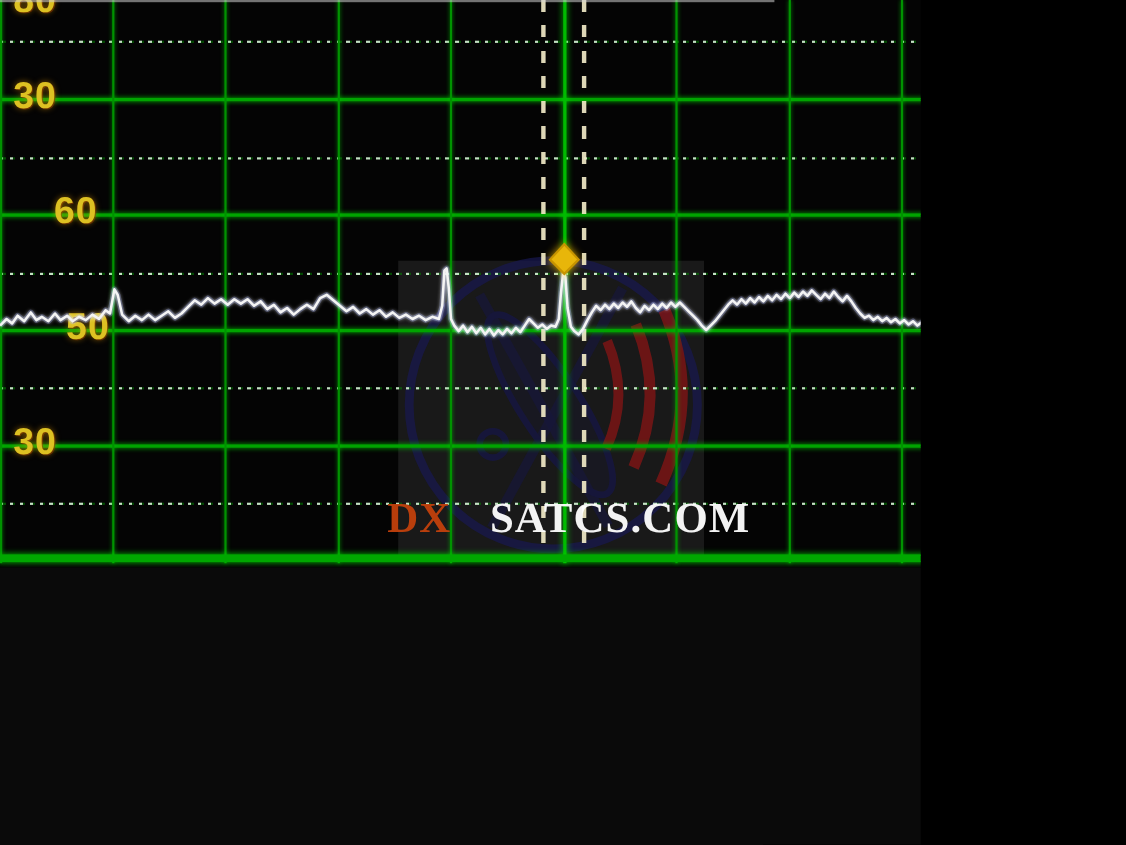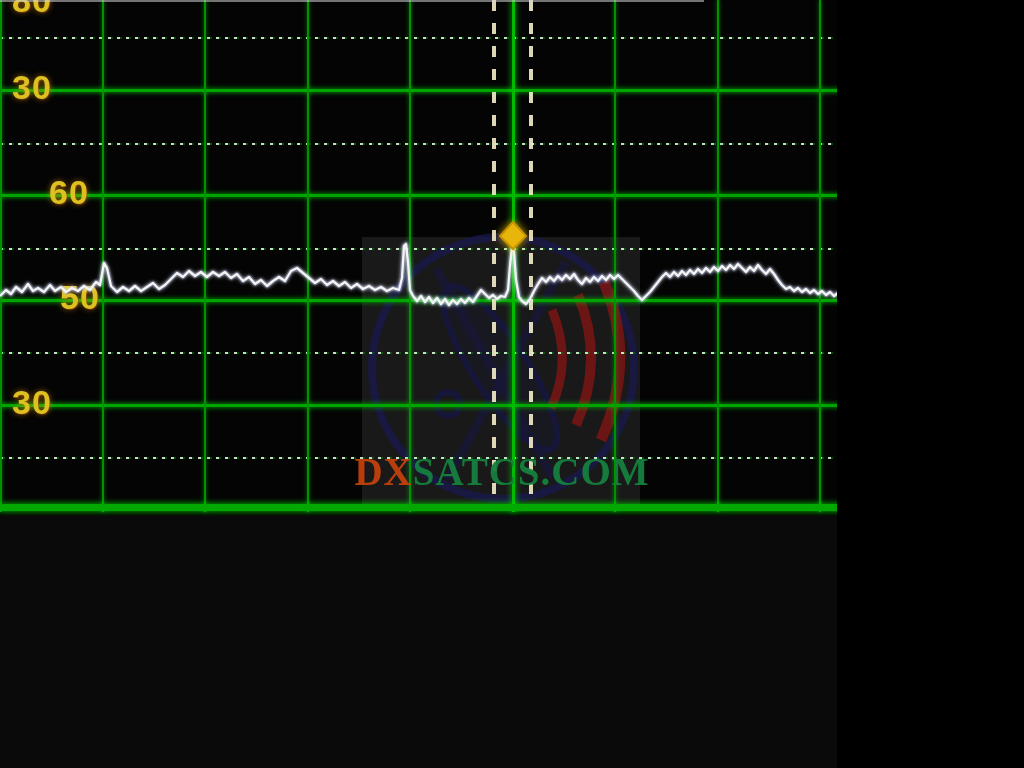--- a/index.html
+++ b/index.html
@@ -20,21 +20,21 @@
   .y-tick{position:absolute;left:12px;color:#ddc122;font-size:34px;font-weight:700;
     text-shadow:0 0 6px rgba(255,170,0,.55),1px 1px 0 rgba(120,40,0,.6);letter-spacing:1px;}
   #top-edge-strip{position:absolute;left:0;top:0;width:704px;height:2px;background:rgba(210,210,210,.55);}
   #trace-svg{position:absolute;left:0;top:0;}
   
   #wm-shade{position:absolute;left:362px;top:237px;width:278px;height:273px;background:rgba(135,135,135,.16);}
   #wm-svg{position:absolute;left:0;top:0;}
   #wm-text{position:absolute;left:352px;top:449px;width:300px;text-align:center;
     font-family:"Liberation Serif",serif;font-weight:700;font-size:39px;letter-spacing:1px;opacity:.95;}
   #wm-text .wm-dx{color:#c2410c;}
-  #wm-text .wm-rest{color:#15803d;}
+  #wm-text .wm-rest{color:#ffffff;padding-left:35px;}
   
   #panel{position:absolute;left:0;top:516px;width:1024px;height:252px;background:#0a0a0a;}
 </style>
 </head>
 <body>
 
 <div id="screen">
 
   <div id="plot">
     <div id="wm-shade"></div>

